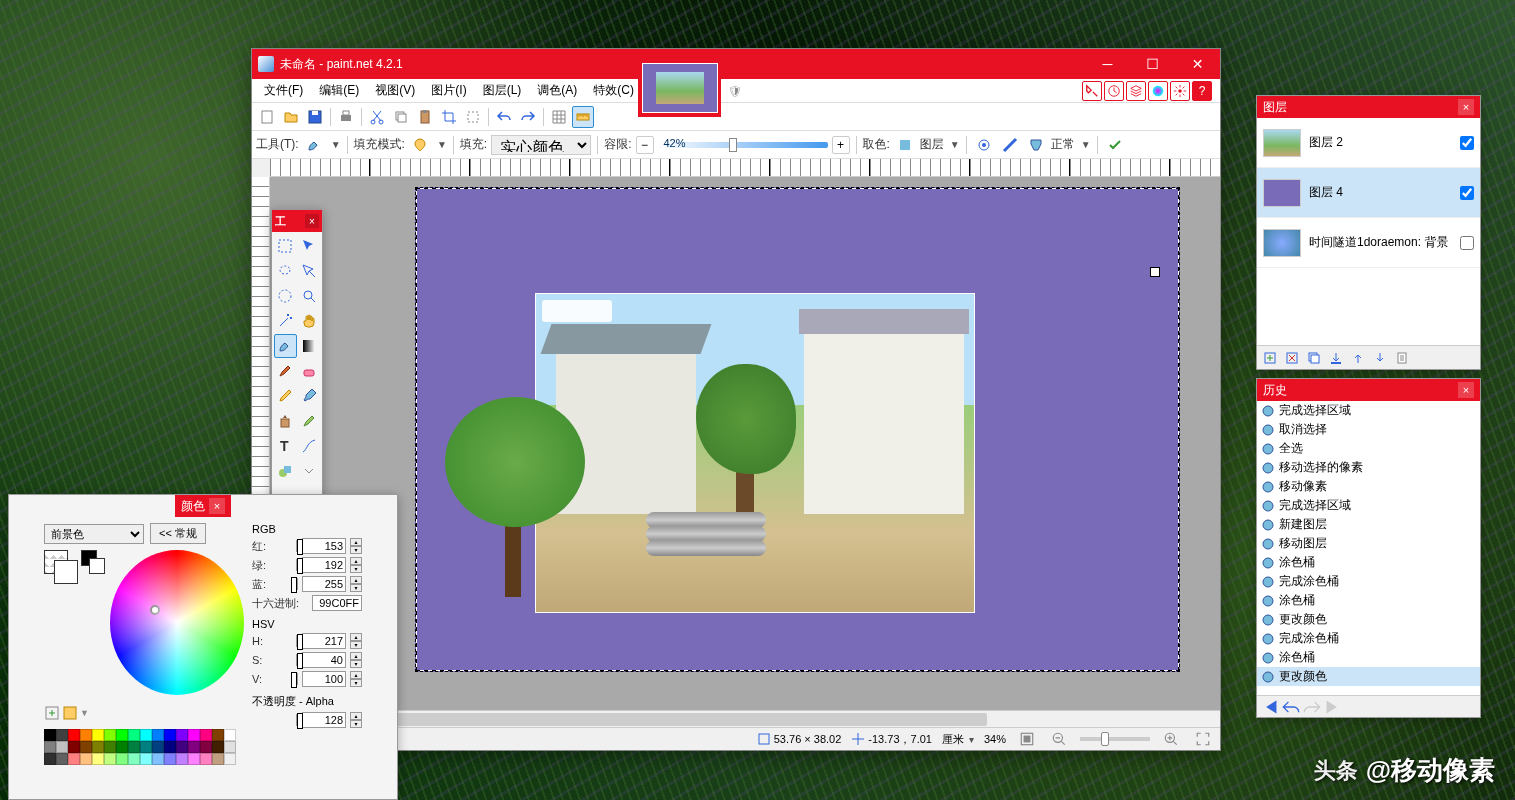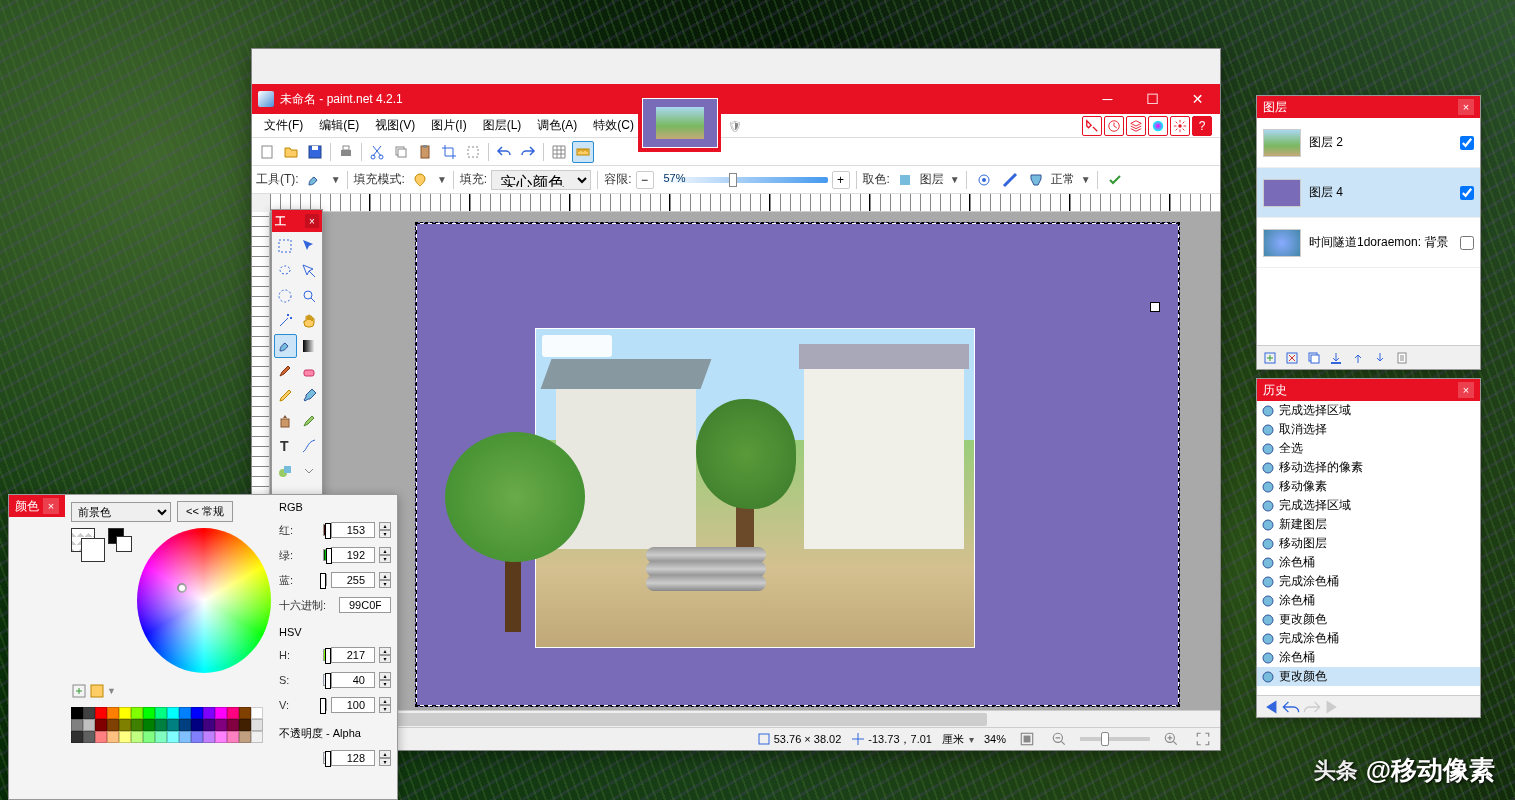--- a/index.html
+++ b/index.html
@@ -12,21 +12,21 @@
 }
 .desktop-bg::before { content:""; position:absolute; inset:0; background:
   repeating-linear-gradient(70deg, rgba(80,120,60,.3) 0 2px, transparent 2px 8px),
   repeating-linear-gradient(-30deg, rgba(100,80,140,.2) 0 3px, transparent 3px 15px);
 }
 .watermark { position:absolute; right:20px; bottom:12px; color:#fff; font-size:26px; font-weight:600; text-shadow:1px 1px 3px #000; display:flex; align-items:center; gap:8px; }
 .watermark .t { font-size:22px; color:#eee; }
 
 
 .main-window { position:absolute; left:251px; top:48px; width:970px; height:703px; background:#f0f0f0; border:1px solid #888; box-shadow:0 4px 20px rgba(0,0,0,.4); display:flex; flex-direction:column; }
-.titlebar { height:30px; background:#e81123; color:#fff; display:flex; align-items:center; padding-left:6px; font-size:12px;margin-top:35px; }
+.titlebar { height:30px; background:#e81123; color:#fff; display:flex; align-items:center; padding-left:6px; font-size:12px; }
 .titlebar .icon { width:16px; height:16px; margin-right:6px; background:linear-gradient(135deg,#fff,#4a90d9); border-radius:2px; }
 .titlebar .title { flex:1; }
 .titlebar .wbtn { width:45px; height:30px; display:flex; align-items:center; justify-content:center; font-size:14px; }
 
 .menubar { height:24px; background:#fff; border-bottom:1px solid #ddd; display:flex; align-items:center; font-size:12px; padding:0 4px; position:relative; }
 .menubar .mi { padding:3px 8px; }
 .menubar .thumb-strip { position:absolute; left:386px; top:-20px; width:83px; height:58px; background:#e81123; border:3px solid #e81123; display:flex; align-items:center; justify-content:center; }
 .thumb-strip .thumb-inner { width:76px; height:50px; background:#7a6bb8; display:flex; align-items:center; justify-content:center; border:1px solid #fff; }
 .thumb-strip .thumb-inner .timg { width:48px; height:32px; background:linear-gradient(#a8d8f0,#7ab860 60%,#c4a878); }
 .menubar .right-icons { margin-left:auto; display:flex; gap:2px; padding-right:4px; }
@@ -85,21 +85,21 @@
 .tools-window { position:absolute; left:271px; top:209px; width:52px; height:292px; background:#f4f4f4; border:1px solid #999; box-shadow:0 2px 10px rgba(0,0,0,.3); }
 .tools-window .tb { height:22px; background:#e81123; display:flex; align-items:center; justify-content:space-between; padding:0 3px; }
 .tools-window .tb .tt { color:#fff; font-size:11px; font-weight:bold; }
 .tools-window .tb .tx { width:14px; height:14px; background:#c50f1f; color:#fff; font-size:10px; display:flex; align-items:center; justify-content:center; }
 .tools-grid { display:grid; grid-template-columns:1fr 1fr; gap:1px; padding:2px; }
 .tool { height:24px; display:flex; align-items:center; justify-content:center; border:1px solid transparent; border-radius:2px; }
 .tool.active { background:#cce4f7; border-color:#2a8dd4; }
 .tool svg { width:16px; height:16px; }
 
 
-.colors-window { position:absolute; left:8px; top:494px; width:390px; height:306px; background:#f4f4f4; border:1px solid #999; box-shadow:0 2px 10px rgba(0,0,0,.3); display:flex; flex-direction:row; }
+.colors-window { position:absolute; left:8px; top:494px; width:390px; height:306px; background:#f4f4f4; border:1px solid #999; box-shadow:0 2px 10px rgba(0,0,0,.3); display:flex; flex-direction:column;align-items:center; }
 .colors-window .tb { height:22px; background:#e81123; display:flex; align-items:center; padding:0 6px; color:#fff; font-size:12px; }
 .colors-window .tb .tt { flex:1; }
 .colors-window .body { flex:1; display:flex; padding:6px; gap:8px; font-size:11px; }
 .col-left { width:200px; display:flex; flex-direction:column; gap:6px; }
 .col-left .top-row { display:flex; gap:6px; align-items:center; }
 .col-left select { font-size:11px; border:1px solid #999; padding:2px; width:100px;}
 .col-left button { font-size:11px; border:1px solid #999; background:#efefef; padding:2px 8px; }
 .swatches { display:flex; gap:4px; align-items:flex-start; }
 .swatch-pair { position:relative; width:36px; height:36px; }
 .swatch-pair .sw1 { position:absolute; left:0; top:0; width:24px; height:24px; border:1px solid #333; background-image:linear-gradient(45deg,#ccc 25%,transparent 25%),linear-gradient(-45deg,#ccc 25%,transparent 25%); background-size:8px 8px; background-color:#fff; }
@@ -108,25 +108,25 @@
 .swatch-pair.small .sw1,.swatch-pair.small .sw2 { width:16px; height:16px; }
 .swatch-pair.small .sw1 { background:#000; }
 .swatch-pair.small .sw2 { left:8px; top:8px; }
 .wheel { width:145px; height:145px; border-radius:50%; background:conic-gradient(red,yellow,lime,cyan,blue,magenta,red); position:relative; margin:0 auto; }
 .wheel::after { content:""; position:absolute; inset:0; border-radius:50%; background:radial-gradient(circle,#fff 0%,transparent 70%); }
 .wheel .cursor { position:absolute; left:30%; top:38%; width:10px; height:10px; border:2px solid #000; border-radius:50%; background:#fff; }
 .palette-row { display:flex; gap:2px; align-items:center; margin-top:4px; }
 .palette-row .picon { width:16px; height:16px; }
 .palette { display:grid; grid-template-columns:repeat(16,12px); grid-auto-rows:12px; gap:0; margin-top:2px; }
 .palette div { border:0.5px solid rgba(0,0,0,.2); }
-.col-right { flex:1; display:flex; flex-direction:column; gap:9px; }
+.col-right { flex:1; display:flex; flex-direction:column; gap:3px; }
 .slider-row { display:flex; align-items:center; gap:4px; }
 .slider-row .sl { color:#333; width:40px; }
 .slider-row .bar { flex:1; height:12px; border:1px solid #999; position:relative; }
-.slider-row input { width:44px; font-size:11px; border:1px solid #999; text-align:right; padding:1px 9px; }
+.slider-row input { width:44px; font-size:11px; border:1px solid #999; text-align:right; padding:1px 2px; }
 .slider-row .spin { width:12px; display:flex; flex-direction:column; }
 .slider-row .spin div { height:8px; border:1px solid #999; background:#eee; font-size:6px; text-align:center; line-height:6px; }
 .alpha-bar { background-image:linear-gradient(45deg,#ccc 25%,transparent 25%),linear-gradient(-45deg,#ccc 25%,transparent 25%),linear-gradient(90deg,transparent,#99c0ff); background-size:8px 8px,8px 8px,100% 100%; background-color:#fff; }
 
 
 .layers-window { position:absolute; left:1256px; top:95px; width:225px; height:275px; background:#f4f4f4; border:1px solid #999; box-shadow:0 2px 10px rgba(0,0,0,.3); display:flex; flex-direction:column; }
 .layers-window .tb, .history-window .tb { height:22px; background:#e81123; display:flex; align-items:center; padding:0 6px; color:#fff; font-size:12px; }
 .layers-window .tb .tt, .history-window .tb .tt { flex:1; }
 .layers-list { flex:1; overflow-y:auto; background:#fff; font-size:12px; }
 .layer-row { display:flex; align-items:center; height:50px; padding:4px 6px; gap:8px; border-bottom:1px solid #eee; }
@@ -310,21 +310,21 @@
         </svg>
       </div>
     <span class="dd">▼</span>
     <div class="sep"></div>
     <span class="lbl">填充:</span>
     <select style="width:100px"><option>实心颜色</option></select>
     <div class="sep"></div>
     <span class="lbl">容限:</span>
     <div class="tbtn" style="border:1px solid #ccc;width:18px;height:18px">−</div>
     <div class="slider">
-      <span style="position:absolute;left:6px;top:-5px;font-size:11px;color:#036">57%</span>
+      <span style="position:absolute;left:6px;top:-5px;font-size:11px;color:#036">42%</span>
       <div class="thumb" style="left:42%"></div>
     </div>
     <div class="tbtn" style="border:1px solid #ccc;width:18px;height:18px">+</div>
     <div class="sep"></div>
     <span class="lbl">取色:</span>
     <div class="tbtn">
         <svg viewBox="0 0 16 16">
           <rect x="3" y="3" width="10" height="10" fill="#7bd"></rect>
         </svg>
       </div>

